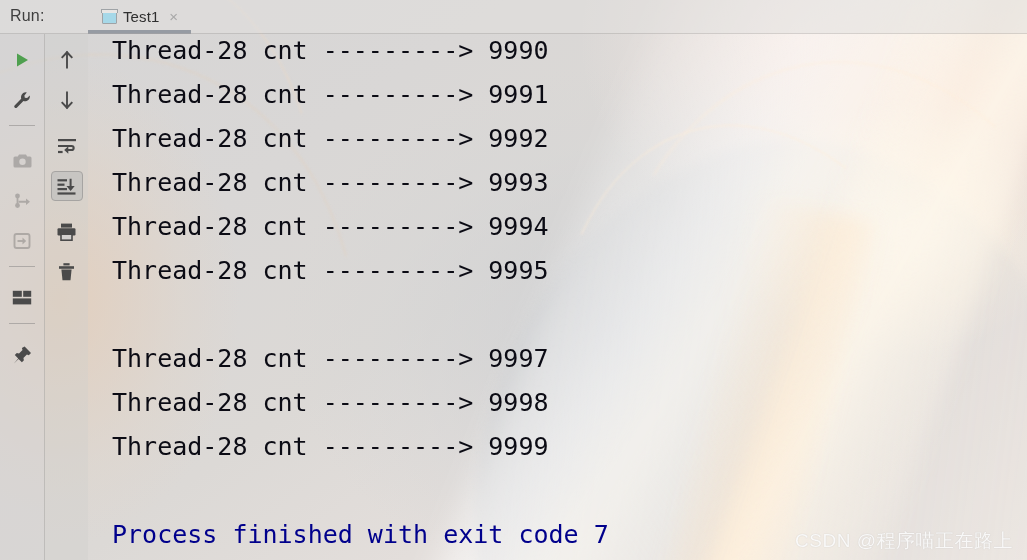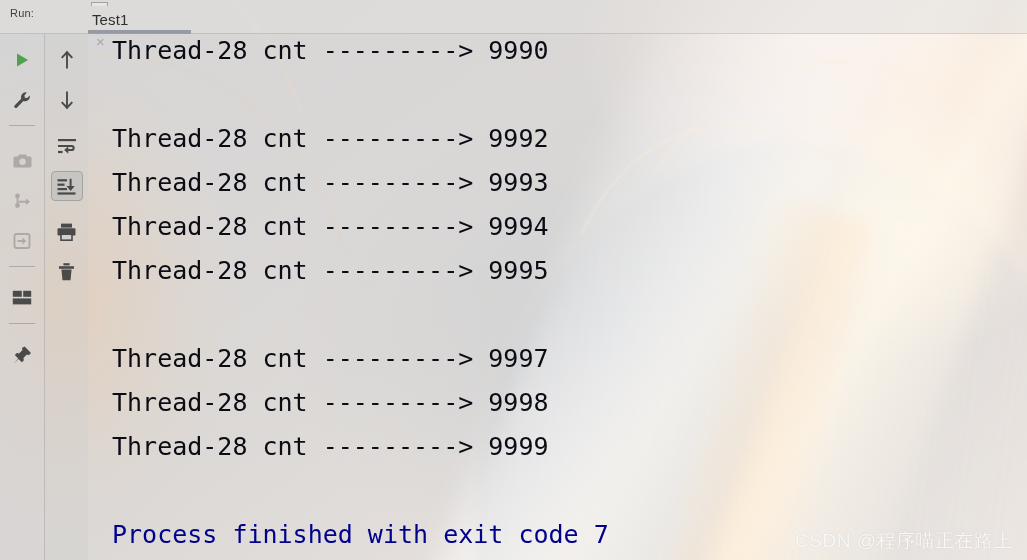--- a/index.html
+++ b/index.html
@@ -91,33 +91,33 @@
   
   .header {
     position: absolute;
     left: 0; top: 0;
     width: 1027px; height: 33px;
     background: rgba(226,224,222,0.55);
   }
   .run-label {
     position: absolute;
     left: 10px; top: 7px;
-    font-size: 11px;
+    font-size: 16px;
     color: #3f3f3f;
     letter-spacing: 0.2px;
   }
   .tab {
     position: absolute;
-    left: 86px; top: 3px;
+    left: 96px; top: 3px;
     height: 27px;
     display: flex;
+    align-items: center;
     gap: 6px;
     padding: 0 6px;
     cursor: default;
-    flex-direction: column;
   }
   .tab-icon {
     width: 15px; height: 14px;
     border: 1.6px solid #9fa3a6;
     border-radius: 1px;
     background: #a6d8e8;
     box-sizing: border-box;
     position: relative;
   }
   .tab-icon::before {
@@ -375,20 +375,21 @@
         <rect x="6.4" y="1.2" width="6.2" height="2.2" fill="#4a4a4a"></rect>
         <rect x="2" y="4.2" width="15" height="2.6" fill="#4a4a4a"></rect>
         <path d="M4.4 7.6h10.2l-1.1 10.6H5.5z" fill="#4a4a4a"></path>
       </svg>
     </div>
 
   </div>
 
   <div class="console">
     <div class="console-line" style="top:-5px">Thread-28 cnt ---------&gt; 9990</div>
+    <div class="console-line" style="top:39px">Thread-28 cnt ---------&gt; 9991</div>
     <div class="console-line" style="top:83px">Thread-28 cnt ---------&gt; 9992</div>
     <div class="console-line" style="top:127px">Thread-28 cnt ---------&gt; 9993</div>
     <div class="console-line" style="top:171px">Thread-28 cnt ---------&gt; 9994</div>
     <div class="console-line" style="top:215px">Thread-28 cnt ---------&gt; 9995</div>
     <div class="console-line" style="top:303px">Thread-28 cnt ---------&gt; 9997</div>
     <div class="console-line" style="top:347px">Thread-28 cnt ---------&gt; 9998</div>
     <div class="console-line" style="top:391px">Thread-28 cnt ---------&gt; 9999</div>
     <div class="console-line" style="top:435px"></div>
     <div class="console-line exit" style="top:479px">Process finished with exit code 7</div>
   </div>

